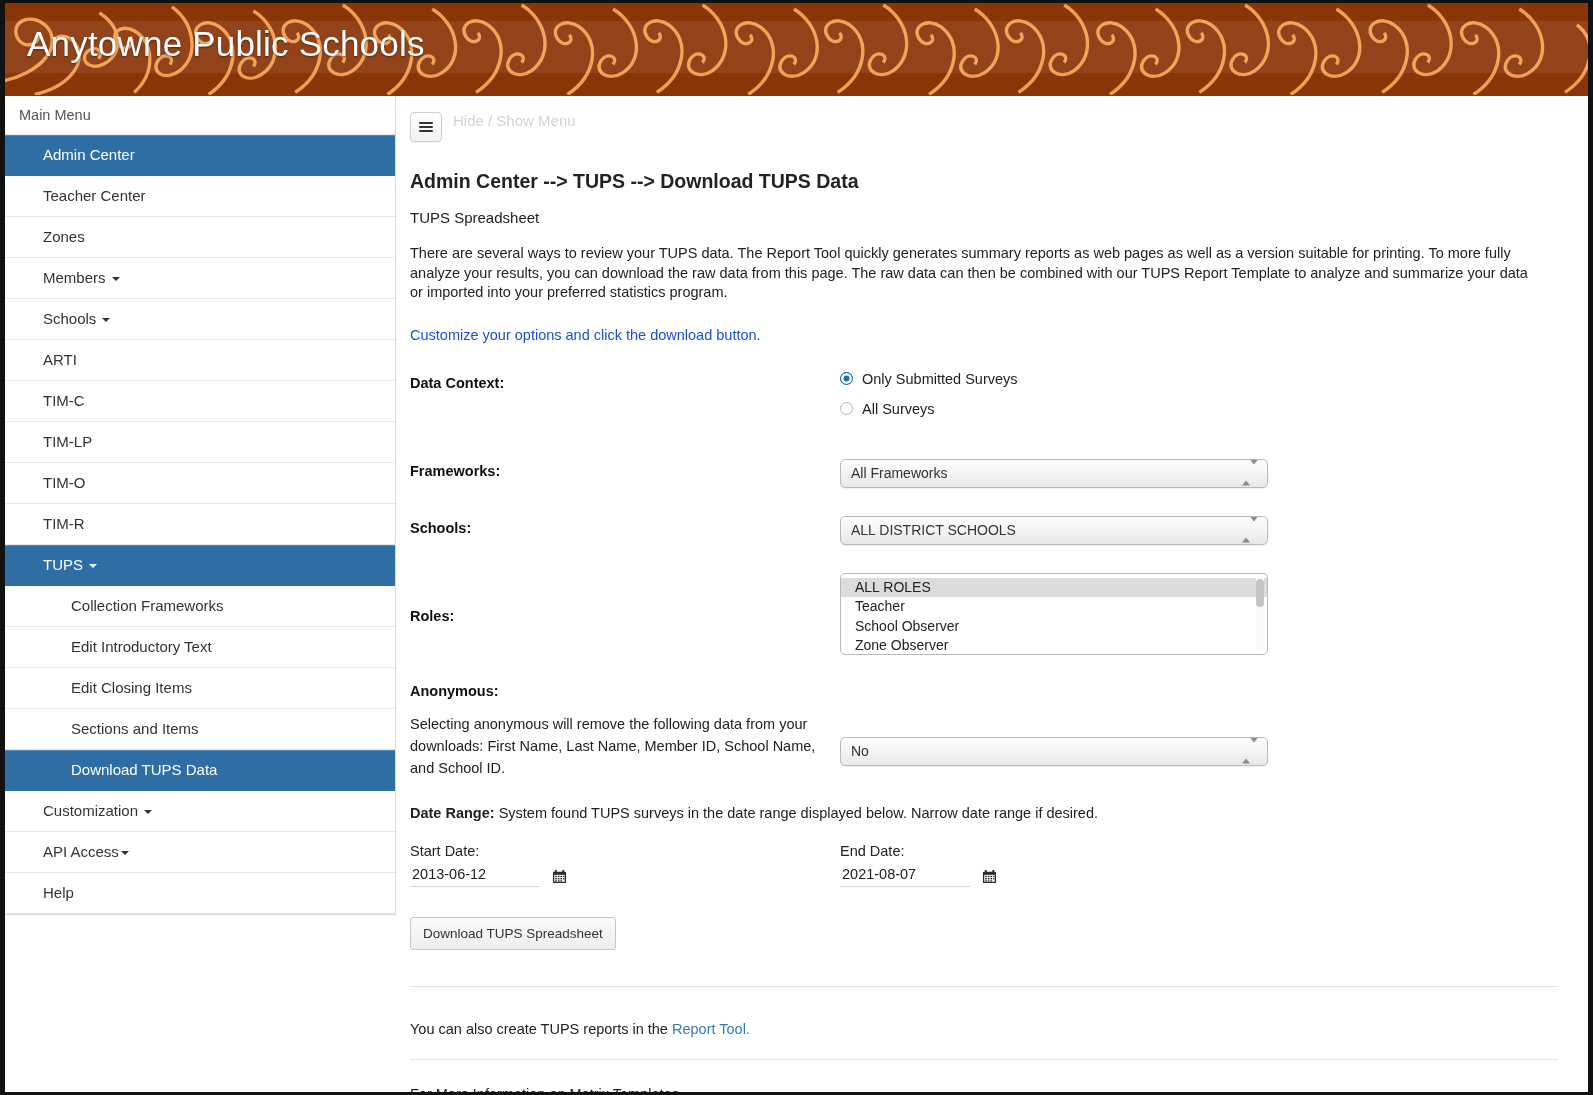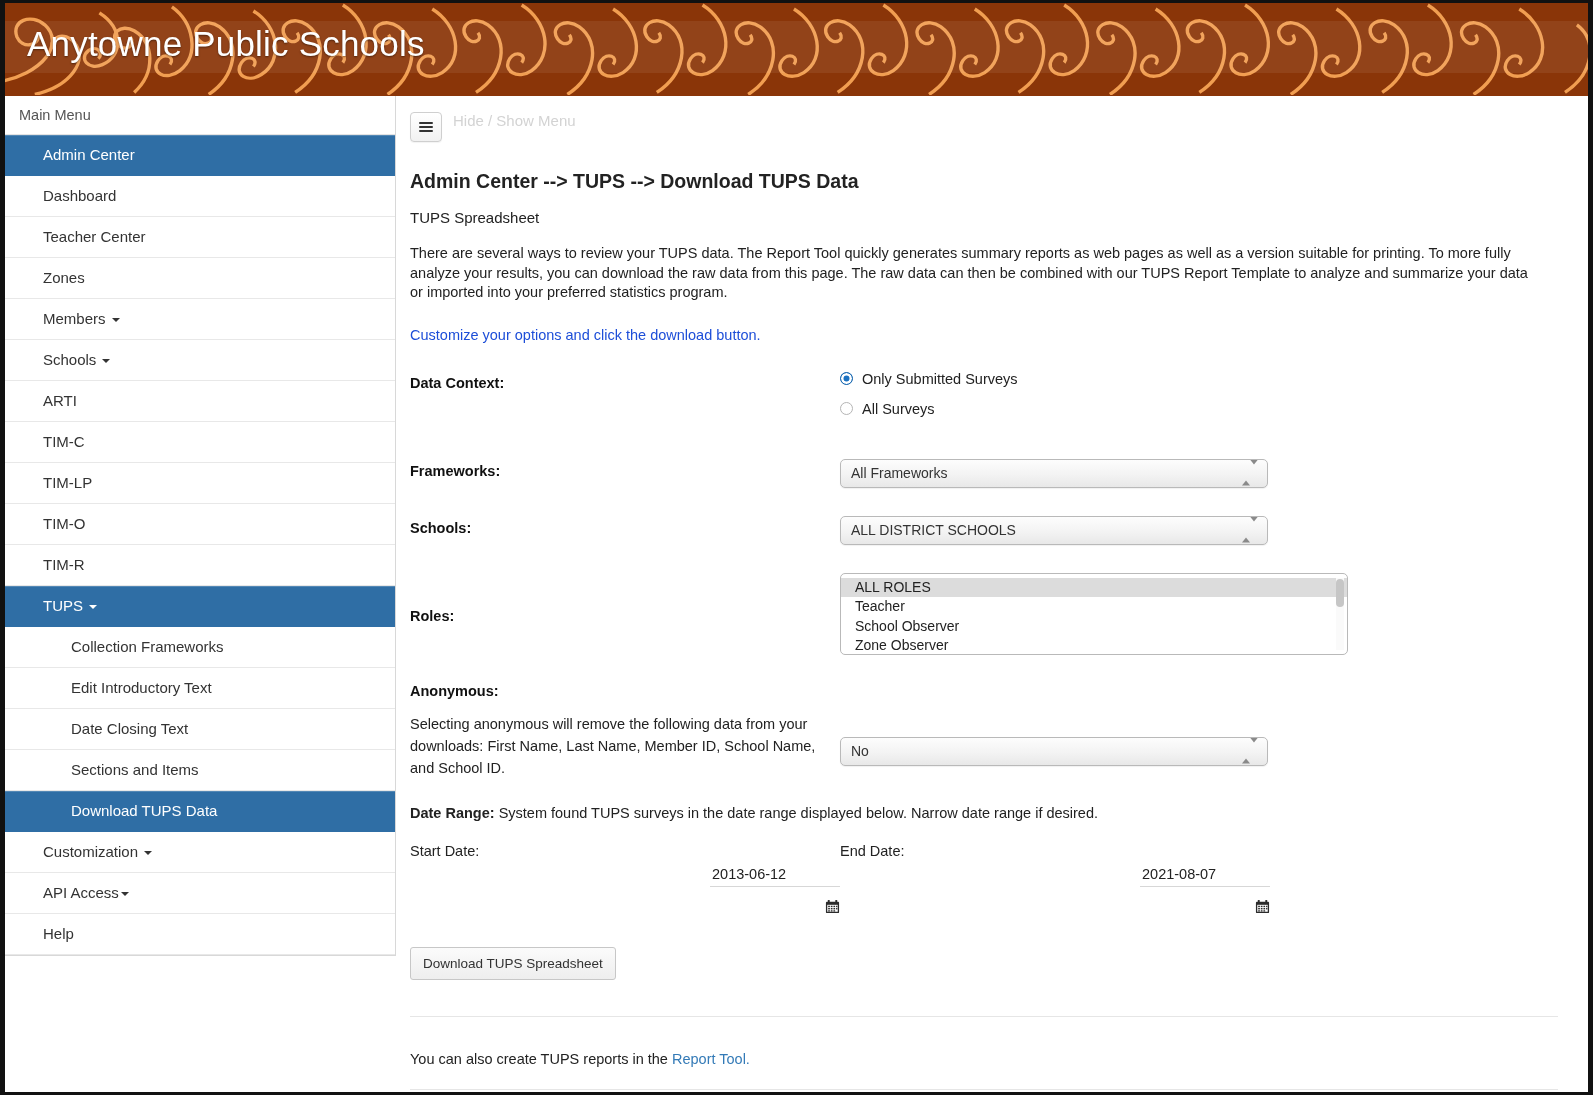--- a/index.html
+++ b/index.html
@@ -187,21 +187,21 @@
   .sel .arrows .up, .sel .arrows .dn {
     width: 0; height: 0; margin: 1px 0;
     border-left: 4px solid transparent;
     border-right: 4px solid transparent;
   }
   .sel .arrows .up { border-bottom: 5px solid #8a8a8a; }
   .sel .arrows .dn { border-top: 5px solid #8a8a8a; }
 
   .listbox {
     position: relative;
-    width: 508px;
+    width: 428px;
     height: 82px;
     border: 1px solid #b9b9b9;
     border-radius: 5px;
     background: #ffffff;
     overflow: hidden;
     padding: 4px 0 0 0;
   }
   .listbox .opt {
     font-size: 14px;
     color: #222;
@@ -225,21 +225,21 @@
   .anon-field { flex: 0 0 430px; padding-top: 24px; }
 
   .anon-heading { font-size: 14.5px; font-weight: bold; color: #111; margin: 0 0 14px 0; }
 
   .daterange { font-size: 14.5px; color: #222; margin: 14px 0 22px 0; }
   .daterange b { font-weight: bold; }
 
   .dates { display: flex; margin-bottom: 30px; }
   .date-col { flex: 0 0 430px; }
   .date-col .lbl { font-size: 14.5px; color: #222; margin-bottom: 7px; }
-  .date-inline { display: flex; align-items: flex-end; gap: 12px; flex-direction: column; }
+  .date-inline { display: flex; align-items: flex-end; gap: 12px; }
   .date-input {
     width: 130px;
     font-size: 14.5px;
     color: #222;
     border: none;
     border-bottom: 1px solid #d7d7d7;
     padding: 0 0 4px 2px;
     background: transparent;
     font-family: "Liberation Sans", sans-serif;
     outline: none;
@@ -313,34 +313,33 @@
     <div class="tint"></div>
     <h1>Anytowne Public Schools</h1>
   </div>
 
   <div id="layout">
 
     <nav id="sidebar">
       <div class="menu-head">Main Menu</div>
       <div id="menu-list">
           <div class="menu-item active"><span>Admin Center</span></div>
-          <div class="menu-item"><span>Dashboard</span></div>
           <div class="menu-item"><span>Teacher Center</span></div>
           <div class="menu-item"><span>Zones</span></div>
           <div class="menu-item"><span>Members</span><span class="caret"></span></div>
           <div class="menu-item"><span>Schools</span><span class="caret"></span></div>
           <div class="menu-item"><span>ARTI</span></div>
           <div class="menu-item"><span>TIM-C</span></div>
           <div class="menu-item"><span>TIM-LP</span></div>
           <div class="menu-item"><span>TIM-O</span></div>
           <div class="menu-item"><span>TIM-R</span></div>
           <div class="menu-item active"><span>TUPS</span><span class="caret"></span></div>
           <div class="menu-item sub"><span>Collection Frameworks</span></div>
           <div class="menu-item sub"><span>Edit Introductory Text</span></div>
-          <div class="menu-item sub"><span>Date Closing Text</span></div>
+          <div class="menu-item sub"><span>Edit Closing Items</span></div>
           <div class="menu-item sub"><span>Sections and Items</span></div>
           <div class="menu-item active sub"><span>Download TUPS Data</span></div>
           <div class="menu-item"><span>Customization</span><span class="caret"></span></div>
           <div class="menu-item"><span>API Access</span><span class="caret tight"></span></div>
           <div class="menu-item"><span>Help</span></div>
         </div>
     </nav>
 
     <main id="content">
 

